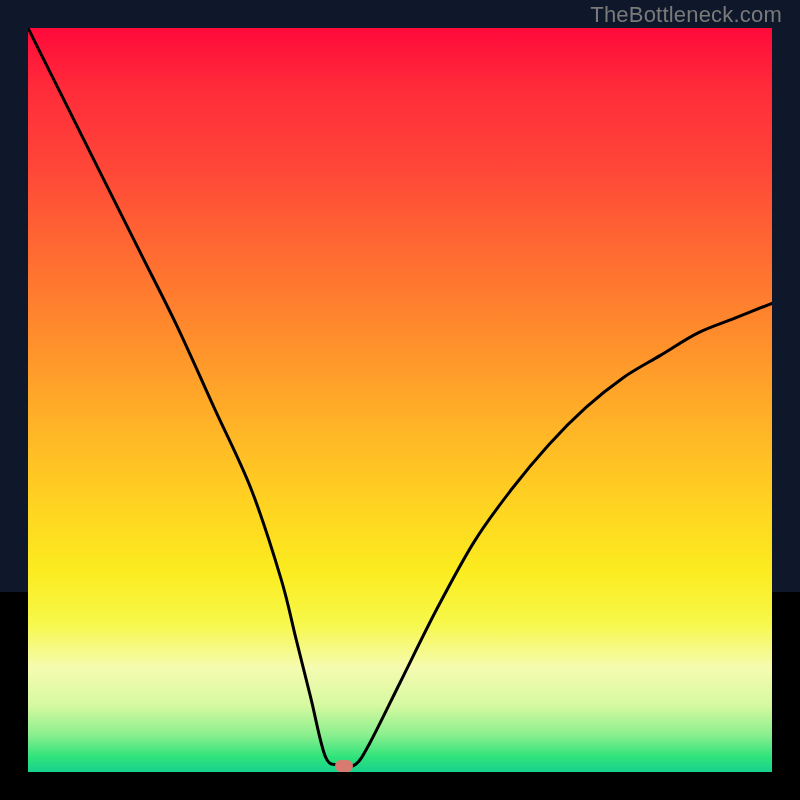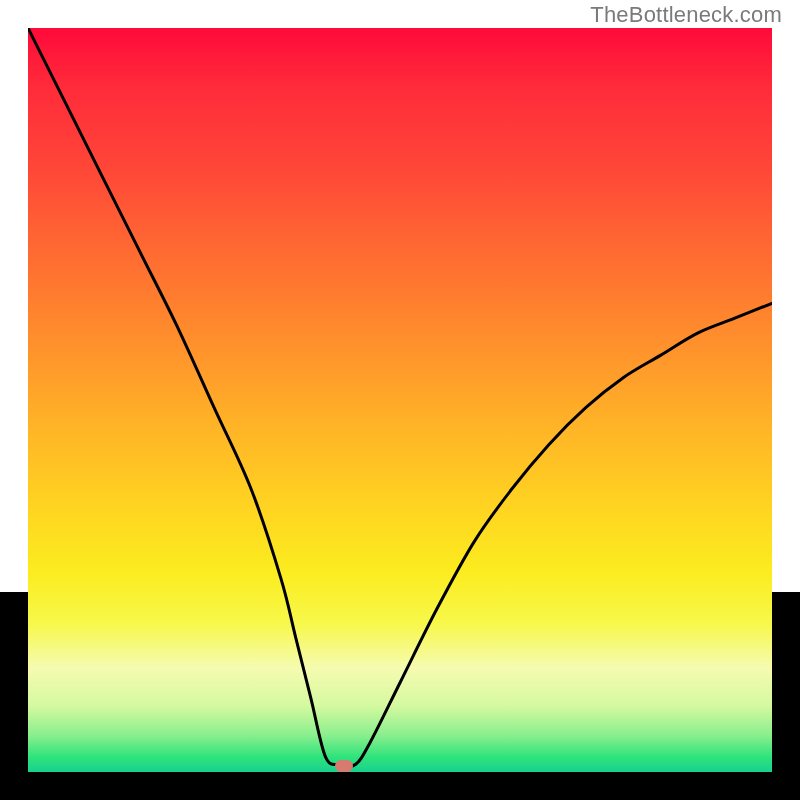--- a/index.html
+++ b/index.html
@@ -8,21 +8,21 @@
     width: 800px;
     height: 800px;
     background: #000;
     overflow: hidden;
     font-family: Arial, Helvetica, sans-serif;
   }
   .frame {
     position: relative;
     width: 800px;
     height: 592px;
-    background: #ffffff;
+    background: #0f172a;
   }
   .watermark {
     position: absolute;
     top: 2px;
     right: 18px;
     color: #7a7a7a;
     font-size: 22px;
     font-weight: 500;
     letter-spacing: 0.2px;
     z-index: 20;

